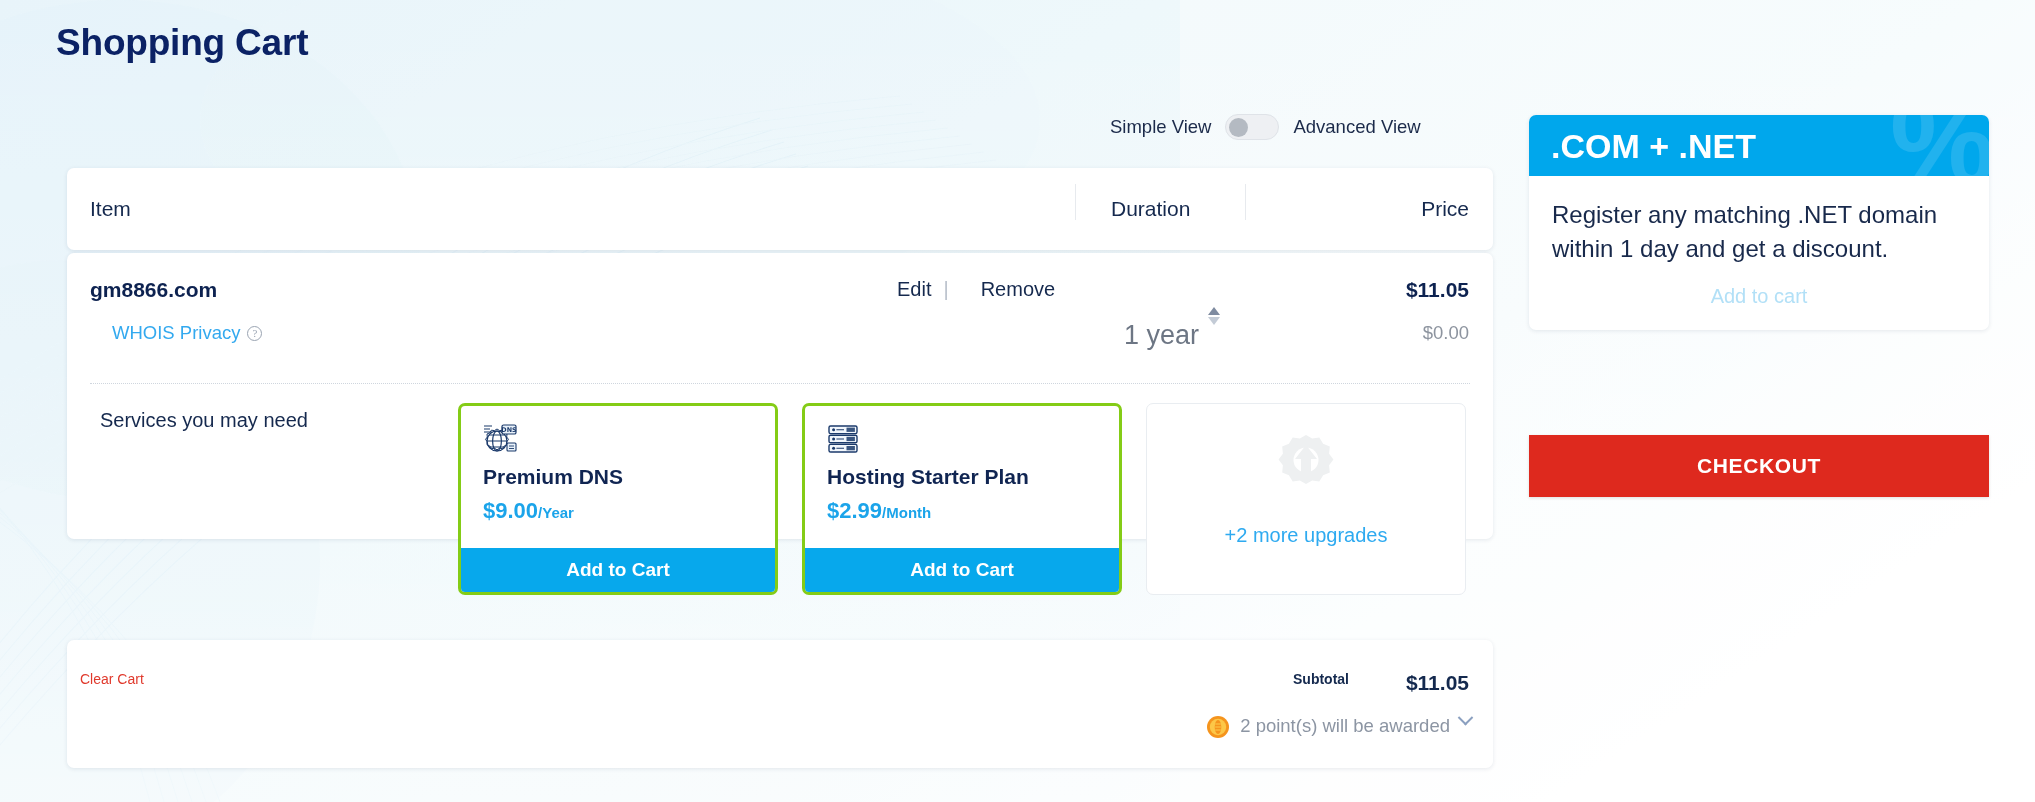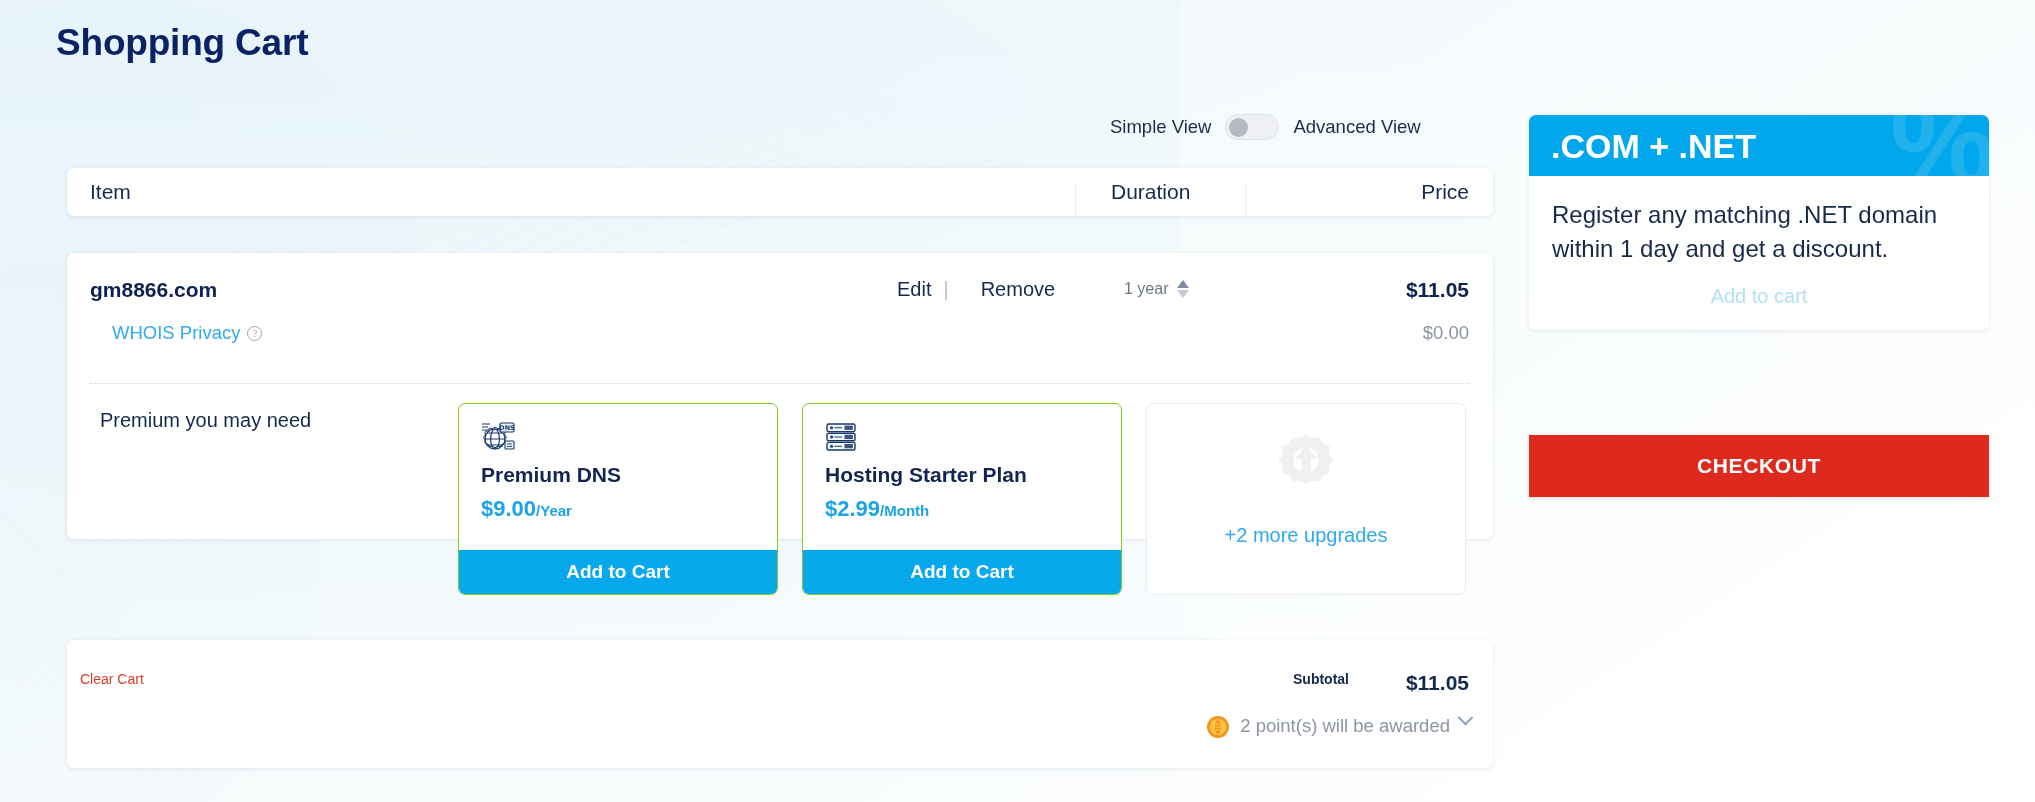--- a/index.html
+++ b/index.html
@@ -81,21 +81,21 @@
     position: absolute;
     background: #ffffff;
     border-radius: 7px;
     box-shadow: 0 1px 4px rgba(20,40,80,0.10);
   }
 
   #cart-header-card {
     left: 67px;
     top: 168px;
     width: 1426px;
-    height: 48px;
+    height: 82px;
   }
   #cart-header-card .hdr-item {
     position: absolute;
     top: 50%;
     transform: translateY(-50%);
     font-size: 21px;
     color: #15294e;
   }
   #hdr-item-label { left: 23px; }
   #hdr-duration-label { left: 1044px; }
@@ -167,22 +167,23 @@
   #duration-cell {
     position: absolute;
     left: 1057px;
     top: 27px;
     display: flex;
     align-items: center;
     gap: 9px;
     cursor: pointer;
   }
   #duration-value {
-    font-size: 16px;
+    font-size: 27px;
     color: #6d7684;
+    margin-top: 40px;
   }
   .stepper {
     display: flex;
     flex-direction: column;
     gap: 2px;
   }
   .stepper .arw {
     width: 0; height: 0;
     border-left: 6px solid transparent;
     border-right: 6px solid transparent;
@@ -221,21 +222,21 @@
     font-size: 20px;
     color: #15294e;
   }
 
   
   .upgrade-card {
     position: absolute;
     top: 150px;
     width: 320px;
     height: 192px;
-    border: 1px solid #84cc16;
+    border: 3px solid #84cc16;
     border-radius: 7px;
     background: #fff;
     overflow: hidden;
   }
   #upgrade-card-0 { left: 391px; }
   #upgrade-card-1 { left: 735px; }
   #upgrade-card-more {
     left: 1079px;
     top: 150px;
     width: 320px;
@@ -552,21 +553,21 @@
         <span class="arw up"></span>
         <span class="arw down"></span>
       </span>
     </div>
 
     <span id="item-price">$11.05</span>
     <span id="whois-price">$0.00</span>
 
     <div id="item-dotted-divider"></div>
 
-    <span id="services-label">Premium you may need</span>
+    <span id="services-label">Services you may need</span>
 
     <div class="upgrade-card" id="upgrade-card-0">
       <span class="upg-icon">
         <svg width="34" height="32" viewBox="0 0 34 32">
           <g stroke="#1b3a6b" fill="none" stroke-width="1.2">
             <circle cx="14" cy="18" r="10"></circle>
             <ellipse cx="14" cy="18" rx="4.4" ry="10"></ellipse>
             <line x1="4" y1="18" x2="24" y2="18"></line>
             <line x1="6" y1="12" x2="22" y2="12"></line>
             <line x1="6" y1="24" x2="22" y2="24"></line>

